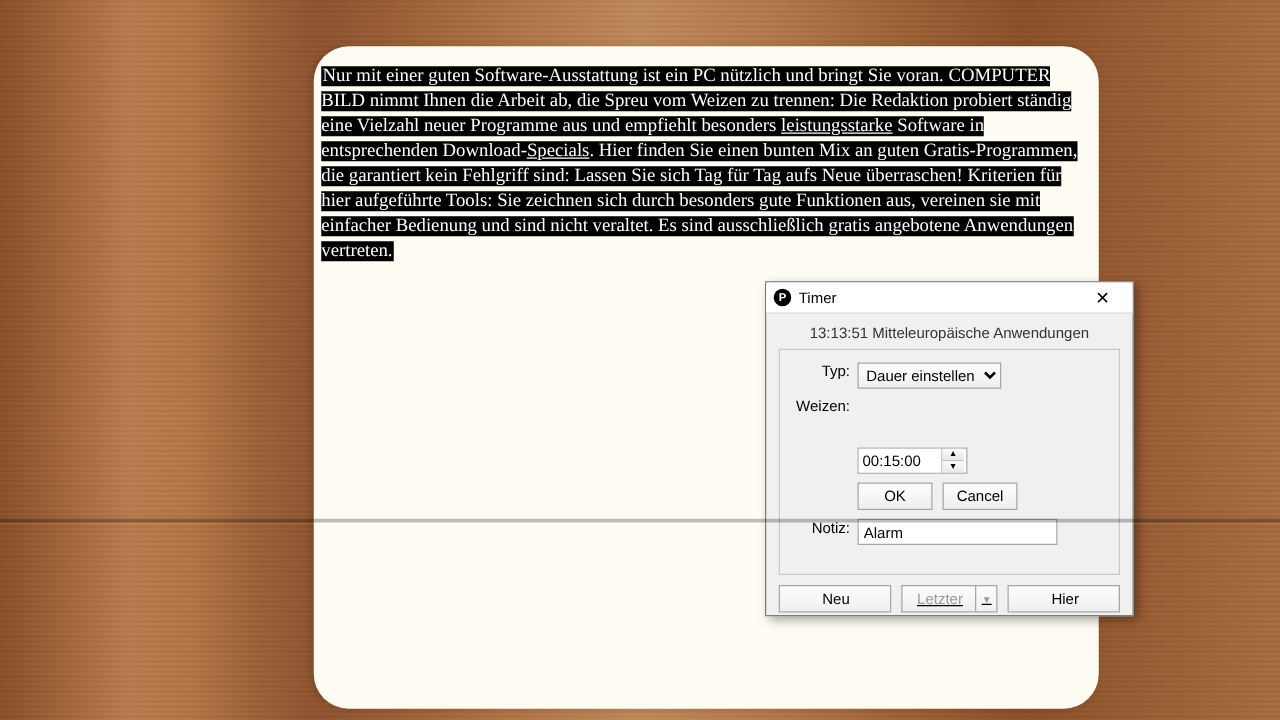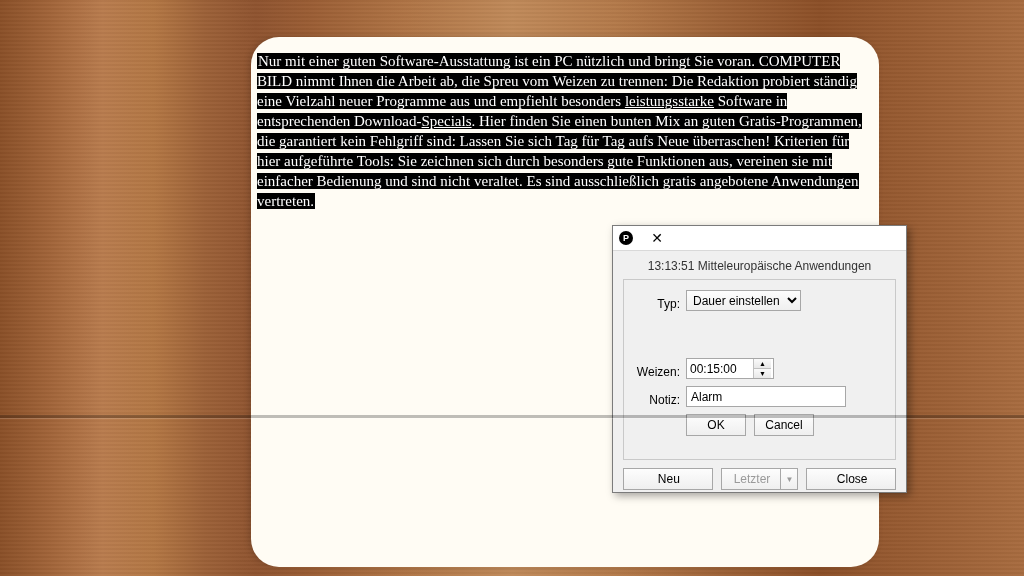--- a/index.html
+++ b/index.html
@@ -91,21 +91,21 @@
     text-align:center;
     padding:8px 0 6px;
     color:#333;
   }
   .form{
     margin:0 10px;
     border:1px solid #c9c9c9;
     background:#f0f0f0;
     padding:10px 8px 16px;
   }
-  .row{display:flex;align-items:flex-end;margin-bottom:7px;}
+  .row{display:flex;align-items:flex-start;margin-bottom:7px;}
   .row label{width:48px;text-align:right;margin-right:6px;color:#000;}
   select.combo,button.btn,input.txt,.spin{
     font:inherit;
     border:1px solid #a7a7a7;
     background:linear-gradient(#fdfdfd,#efefef);
     height:21px;
   }
   select.combo{width:115px;padding:0 2px;}
   .spin{display:flex;align-items:stretch;width:88px;background:#fff;margin-top:40px;}
   .spin input{border:0;width:66px;padding:0 3px;font:inherit;outline:none;background:#fff;}
@@ -117,38 +117,39 @@
   button.btn{
     min-width:60px;height:22px;padding:0 10px;cursor:default;
   }
   button.btn-disabled{color:#9a9a9a;}
   .footer{
     margin-top:auto;
     display:flex; gap:8px;
     padding:8px 10px 10px;
   }
   .footer .btn{flex:1 1 0;min-width:0;width:auto;padding-left:12px;}
-  .footer .split{display:flex;flex:1 1 0;}
+  .footer .split{display:flex;flex:1 1 0;text-decoration:underline;}
   .footer .split button{flex:1;border-right:0;}
   .footer .split .drop{
     width:18px;border:1px solid #a7a7a7;
     background:linear-gradient(#fdfdfd,#efefef);
     display:flex;align-items:center;justify-content:center;font-size:8px;color:#9a9a9a;
   }
 </style>
 </head>
 <body>
 
 <div class="doc">
   <div class="selected-text"><span class="hl"><span>Nur mit einer guten Software-Ausstattung ist ein PC nützlich und bringt Sie voran. COMPUTER BILD nimmt Ihnen die Arbeit ab, die Spreu vom Weizen zu trennen: Die Redaktion probiert ständig eine Vielzahl neuer Programme aus und empfiehlt besonders </span><span class="u">leistungsstarke</span><span> Software in entsprechenden Download-</span><span class="u">Specials</span><span>. Hier finden Sie einen bunten Mix an guten Gratis-Programmen, die garantiert kein Fehlgriff sind: Lassen Sie sich Tag für Tag aufs Neue überraschen! Kriterien für hier aufgeführte Tools: Sie zeichnen sich durch besonders gute Funktionen aus, vereinen sie mit einfacher Bedienung und sind nicht veraltet. Es sind ausschließlich gratis angebotene Anwendungen vertreten.</span></span></div>
 </div>
 
 <div class="dialog">
   <div class="titlebar">
     <div class="appicon">P</div>
+    <div class="title">Timer</div>
     <div class="close">✕</div>
   </div>
   <div class="clock">13:13:51 Mitteleuropäische Anwendungen</div>
 
   <div class="form">
     <div class="row">
       <label>Typ:</label>
       <select class="combo">
         <option>Dauer einstellen</option>
       </select>
@@ -156,31 +157,31 @@
     <div class="row">
       <label>Weizen:</label>
       <div class="spin">
         <input value="00:15:00" style="">
         <div class="arrows">
           <div>▲</div>
           <div>▼</div>
         </div>
       </div>
     </div>
+    <div class="row okrow">
+      <button class="btn">OK</button>
+      <button class="btn">Cancel</button>
+    </div>
     <div class="row">
       <label>Notiz:</label>
       <input class="txt" value="Alarm" style="">
-    </div>
-    <div class="row okrow">
-      <button class="btn">OK</button>
-      <button class="btn">Cancel</button>
     </div>
   </div>
 
   <div class="footer">
     <button class="btn">Neu</button>
     <div class="split">
       <button class="btn btn-disabled">Letzter</button>
       <div class="drop">▼</div>
     </div>
-    <button class="btn">Close</button>
+    <button class="btn">Hier</button>
   </div>
 </div>
 
 </body></html>

